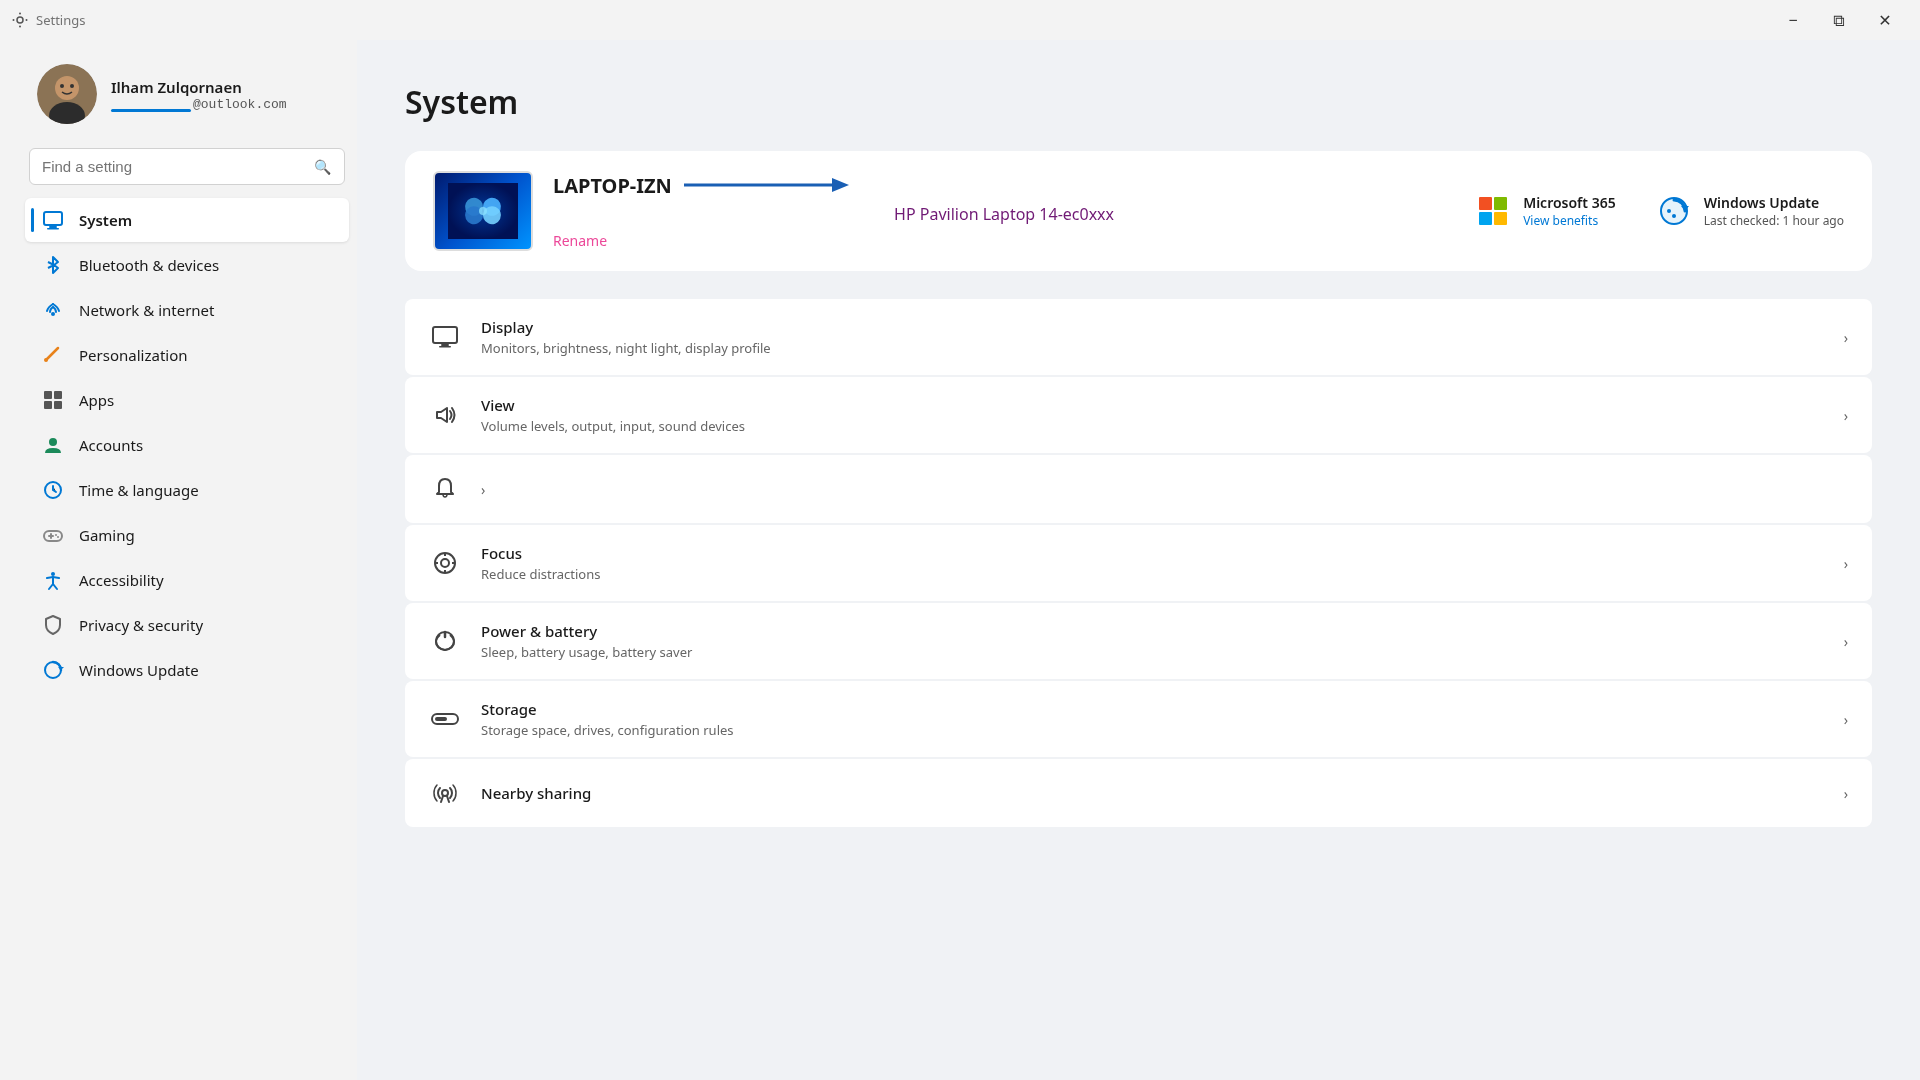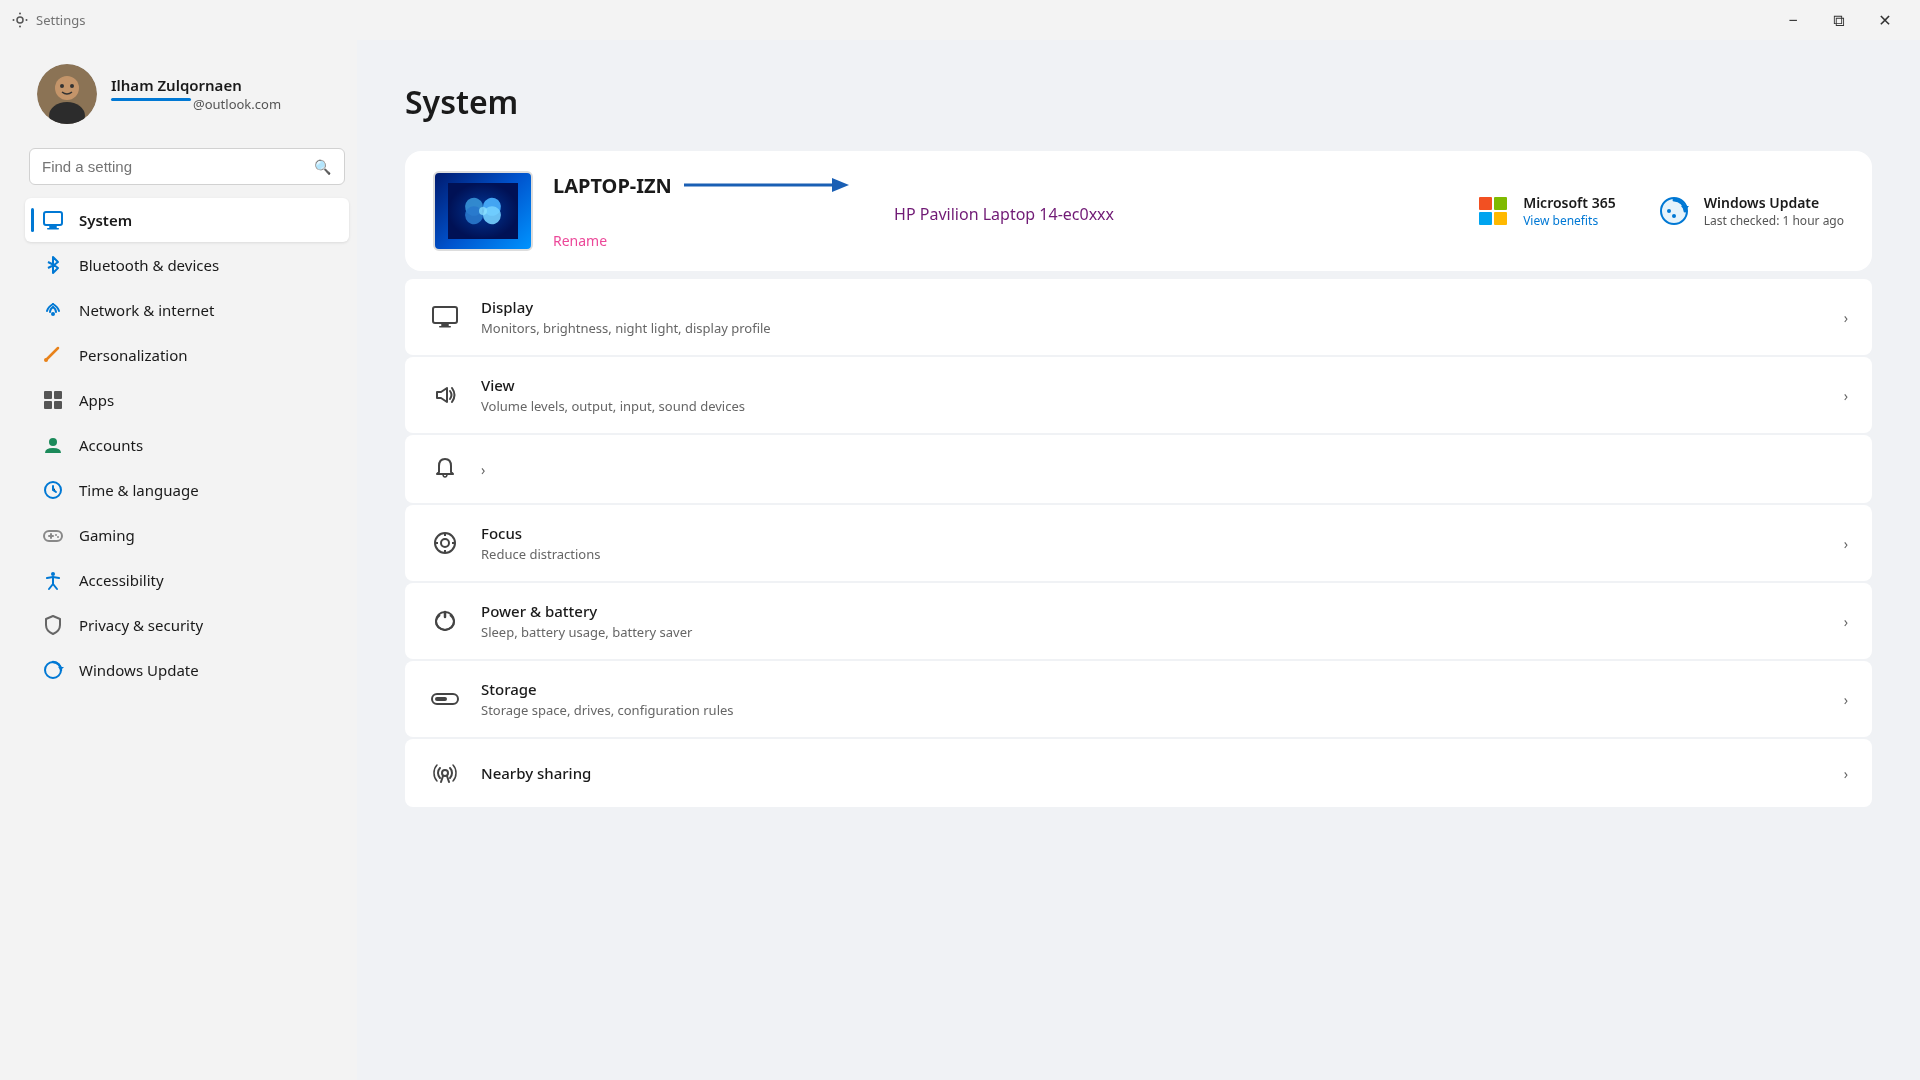--- a/index.html
+++ b/index.html
@@ -158,21 +158,21 @@
       color: #1a1a1a;
       margin-bottom: 28px;
     }
     
     .device-card {
       background: white;
       border-radius: 16px;
       display: flex;
       align-items: center;
       padding: 20px 28px;
-      margin-bottom: 8px;
+      margin-bottom: 28px;
       gap: 20px;
     }
     .device-thumbnail {
       width: 100px;
       height: 80px;
       border-radius: 6px;
       background: linear-gradient(135deg, #001a6e, #0052cc, #0094ff);
       display: flex;
       align-items: center;
       justify-content: center;
@@ -290,21 +290,21 @@
           <circle cx="30" cy="24" r="12" fill="#C4956A"></circle>
           <ellipse cx="30" cy="52" rx="18" ry="14" fill="#2c2c2c"></ellipse>
           <circle cx="30" cy="24" r="11" fill="#C4956A"></circle>
           <circle cx="25" cy="22" r="2" fill="#333"></circle>
           <circle cx="35" cy="22" r="2" fill="#333"></circle>
           <path d="M25 28 Q30 32 35 28" stroke="#333" stroke-width="1.5" fill="none"></path>
         </svg>
       </div>
       <div class="user-info">
         <span class="user-name">Ilham Zulqornaen</span>
-        <div style="display:flex;align-items:flex-start;gap:0;">
+        <div style="display:flex;align-items:flex-end;gap:0;font-family:Liberation Mono, monospace;">
           <span style="display:inline-block;background:#0078d4;height:3px;width:80px;border-radius:2px;margin-top:3px;"></span>
           <span class="user-email" style="margin-left:2px;">@outlook.com</span>
         </div>
       </div>
     </div>
 
     <div class="search-container">
       <div class="search-box">
         <input type="text" placeholder="Find a setting" style="">
         <span class="search-icon-svg">🔍</span>

